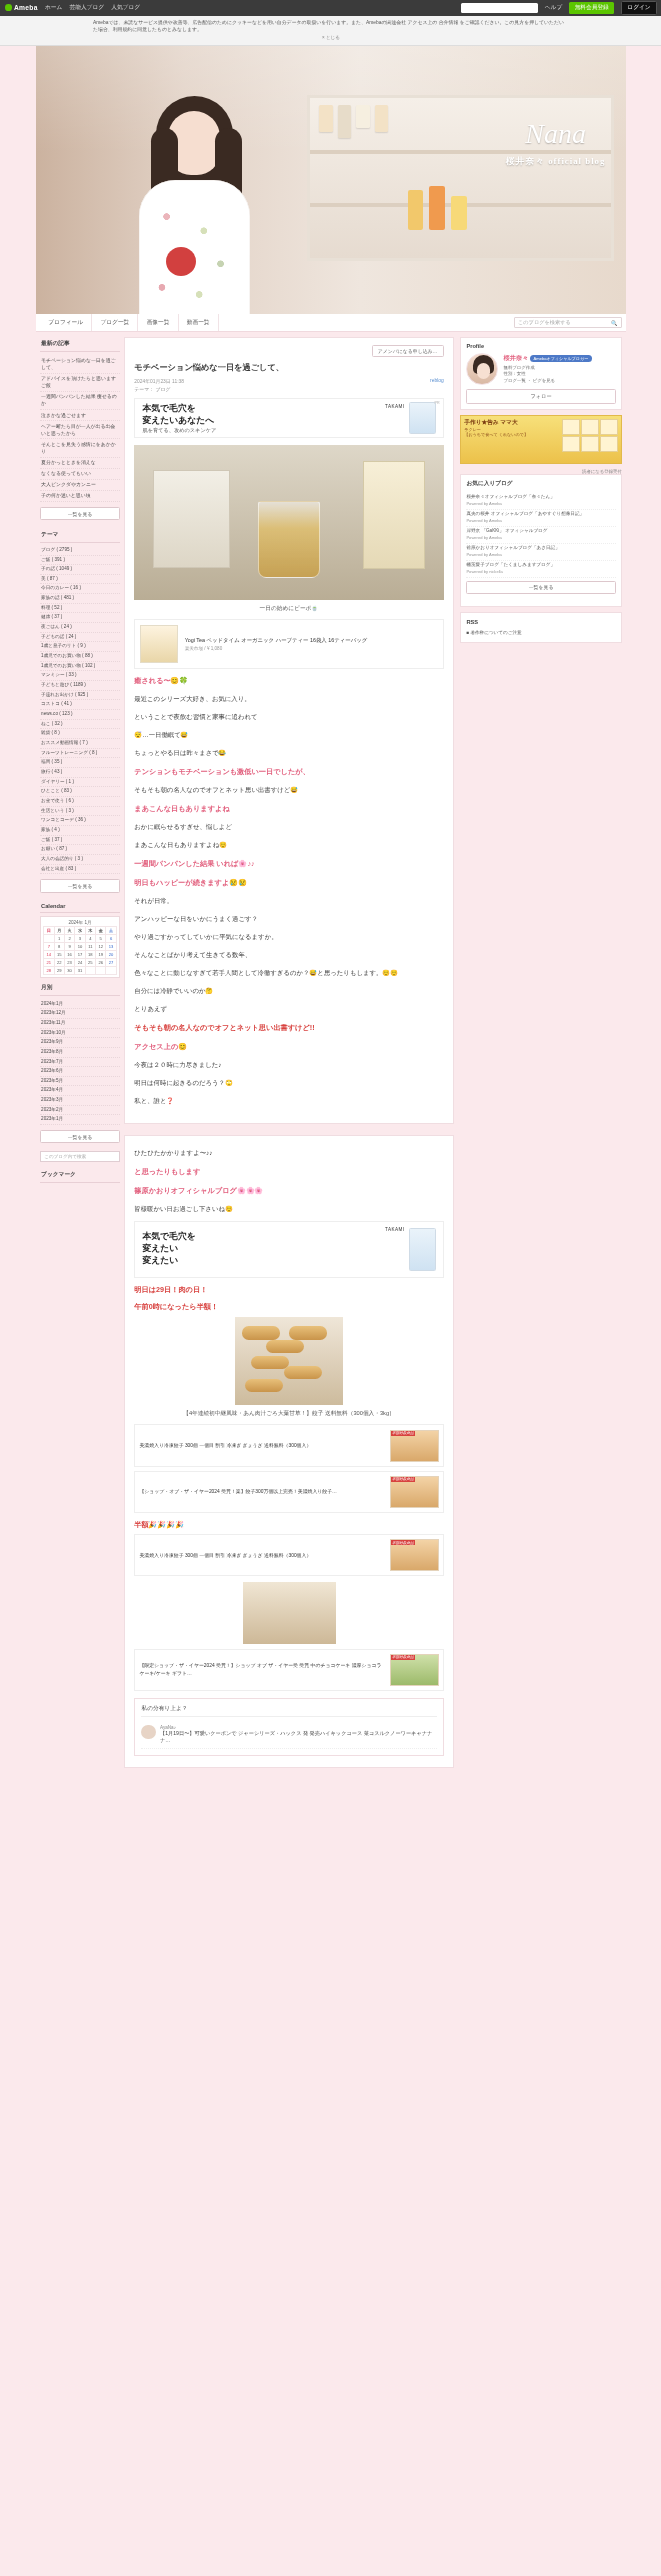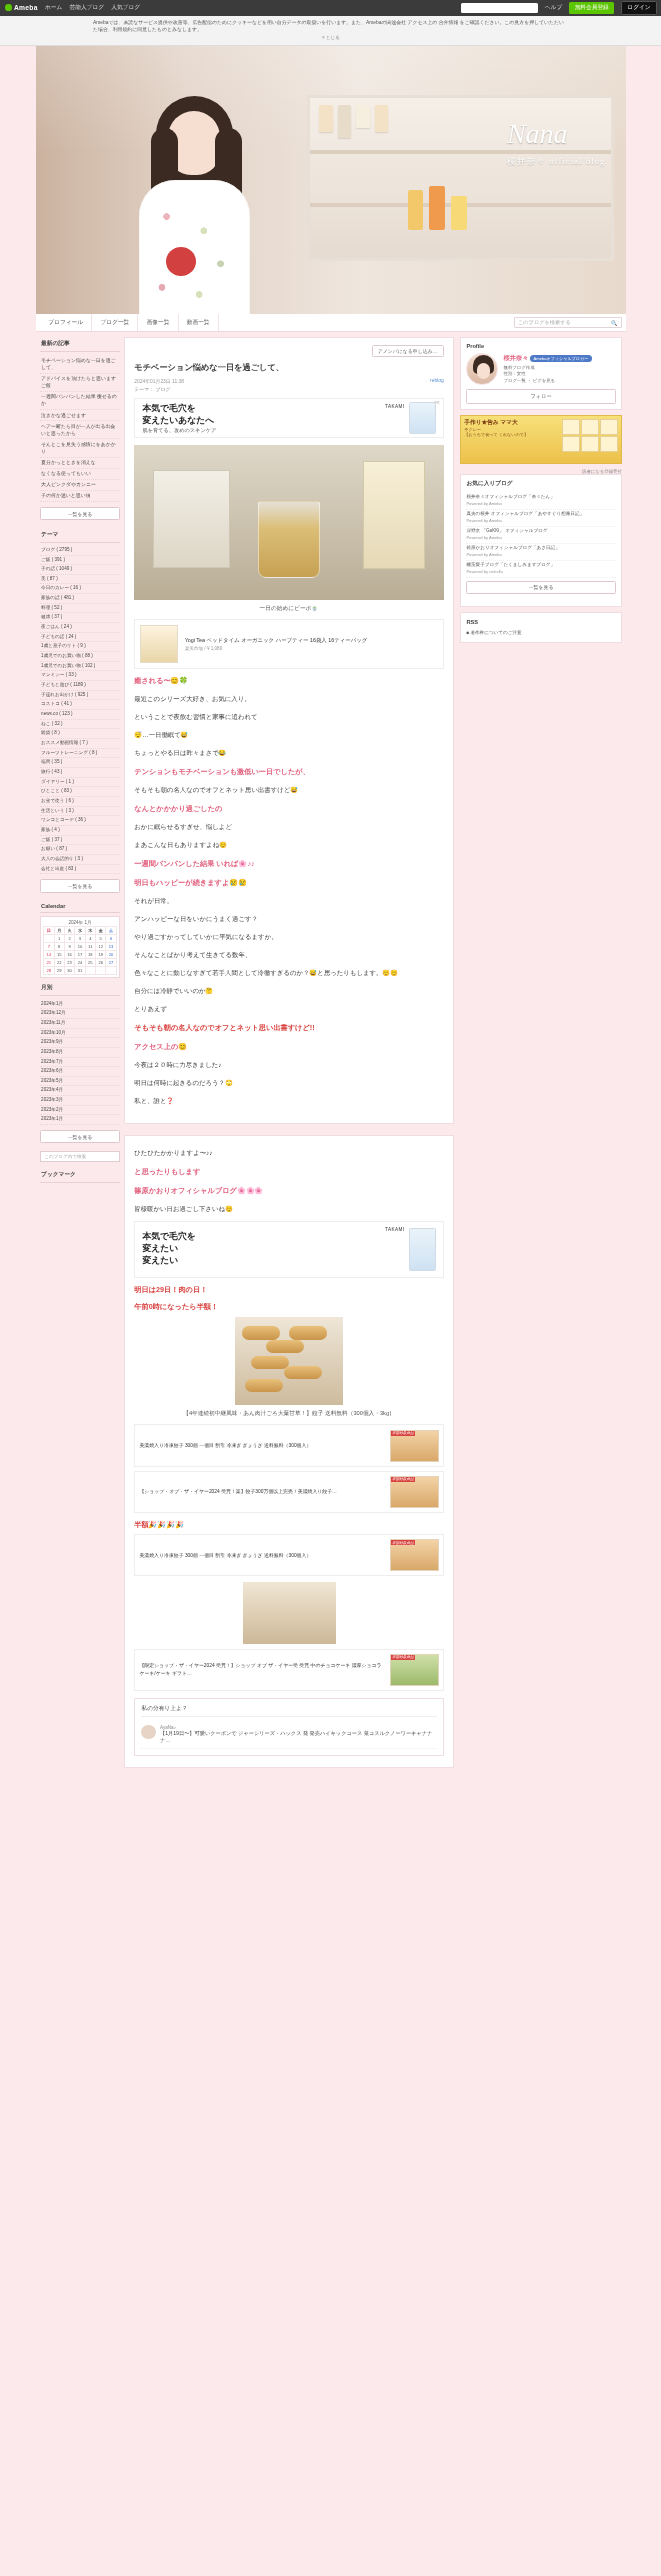--- a/index.html
+++ b/index.html
@@ -111,29 +111,30 @@
       radial-gradient(circle at 78% 60%, #b8c9a0 3.1px, transparent 3.6px),
       radial-gradient(circle at 15% 80%, #e2949e 3.1px, transparent 3.6px),
       radial-gradient(circle at 55% 86%, #cdd9a8 3.1px, transparent 3.6px);
     opacity:.8;
   }
   .hero-apple {
     position:absolute; left:47px; top:155px; width:30px; height:29px;
     background:#d2403f; border-radius:50%;
   }
   .hero-title {
-    position:absolute; right:20.6px; top:72px; color:#fff;
+    position:absolute; right:20.6px; top:72px; text-align:center; color:#fff;
   }
   .hero-title .nana {
     font-family:"Liberation Serif", serif; font-style:italic;
     font-size:28px; color:#fff; text-shadow:0 0.5px 1.5px rgba(0,0,0,.25);
   }
   .hero-title .sub {
     font-size:8.8px; margin-top:5.2px; letter-spacing:1px; text-shadow:0 0.5px 1.5px rgba(0,0,0,.25);
     font-family:"Liberation Serif", serif;
+    font-weight:bold;
   }
 
   
   .gnav {
     margin:0 36px; background:#fff; height:17.5px; display:flex; align-items:center;
     border-bottom:0.5px solid #f0d9de; padding:0 4.1px; gap:0;
   }
   .gnav a {
     font-size:5.7px; color:#555; padding:0 8.2px; height:17.5px; line-height:17.5px;
     border-right:0.5px solid #f1e3e6;
@@ -558,21 +559,21 @@
         </div>
 
         <div class="body-text">
           <p class="h-pink">癒される〜😊🍀</p>
           <p>最近このシリーズ大好き、お気に入り。</p>
           <p>ということで夜飲む習慣と家事に追われて</p>
           <p>😴…一日働眠て😅</p>
           <p>ちょっとやる日は昨々まさで😂</p>
           <p class="h-pink">テンションもモチベーションも激低い一日でしたが、</p>
           <p>そもそも朝の名人なのでオフとネット思い出書すけど😅</p>
-          <p class="h-pink">なんとかかかり過ごしたの</p>
+          <p class="h-pink">まあこんな日もありますよね</p>
           <p>おかに眠らせるすぎせ、悩しよど</p>
           <p>まあこんな日もありますよね😊</p>
 
           <p class="h-pink">一週間パンパンした結果 いれば🌸♪♪</p>
           <p class="h-pink">明日もハッピーが続きますよ😢😢</p>
 
           <p>それが日常。</p>
           <p>アンハッピーな日をいかにうまく過ごす？</p>
           <p>やり過ごすかってしていかに平気になるますか。</p>
           <p>そんなことばかり考えて生きてる数年、</p>

